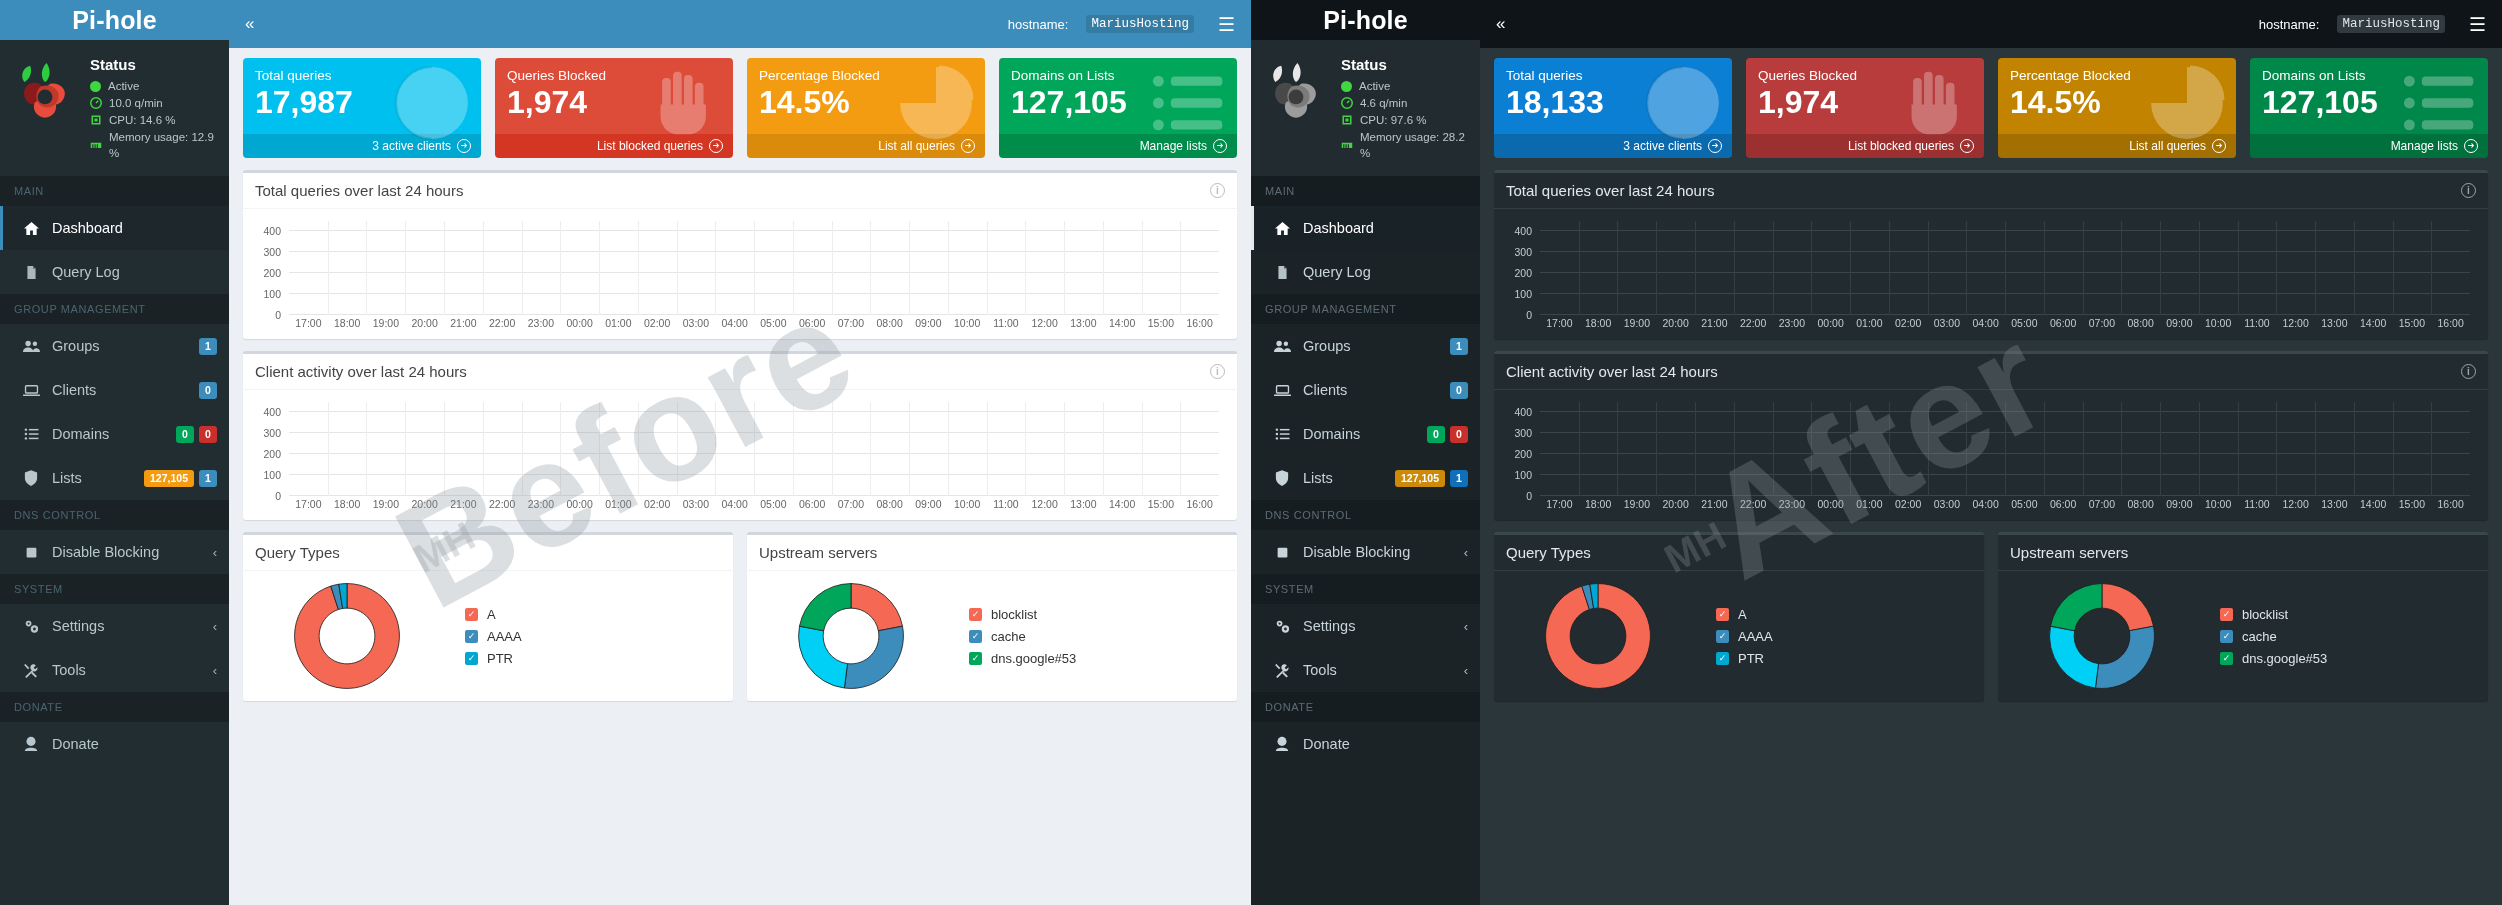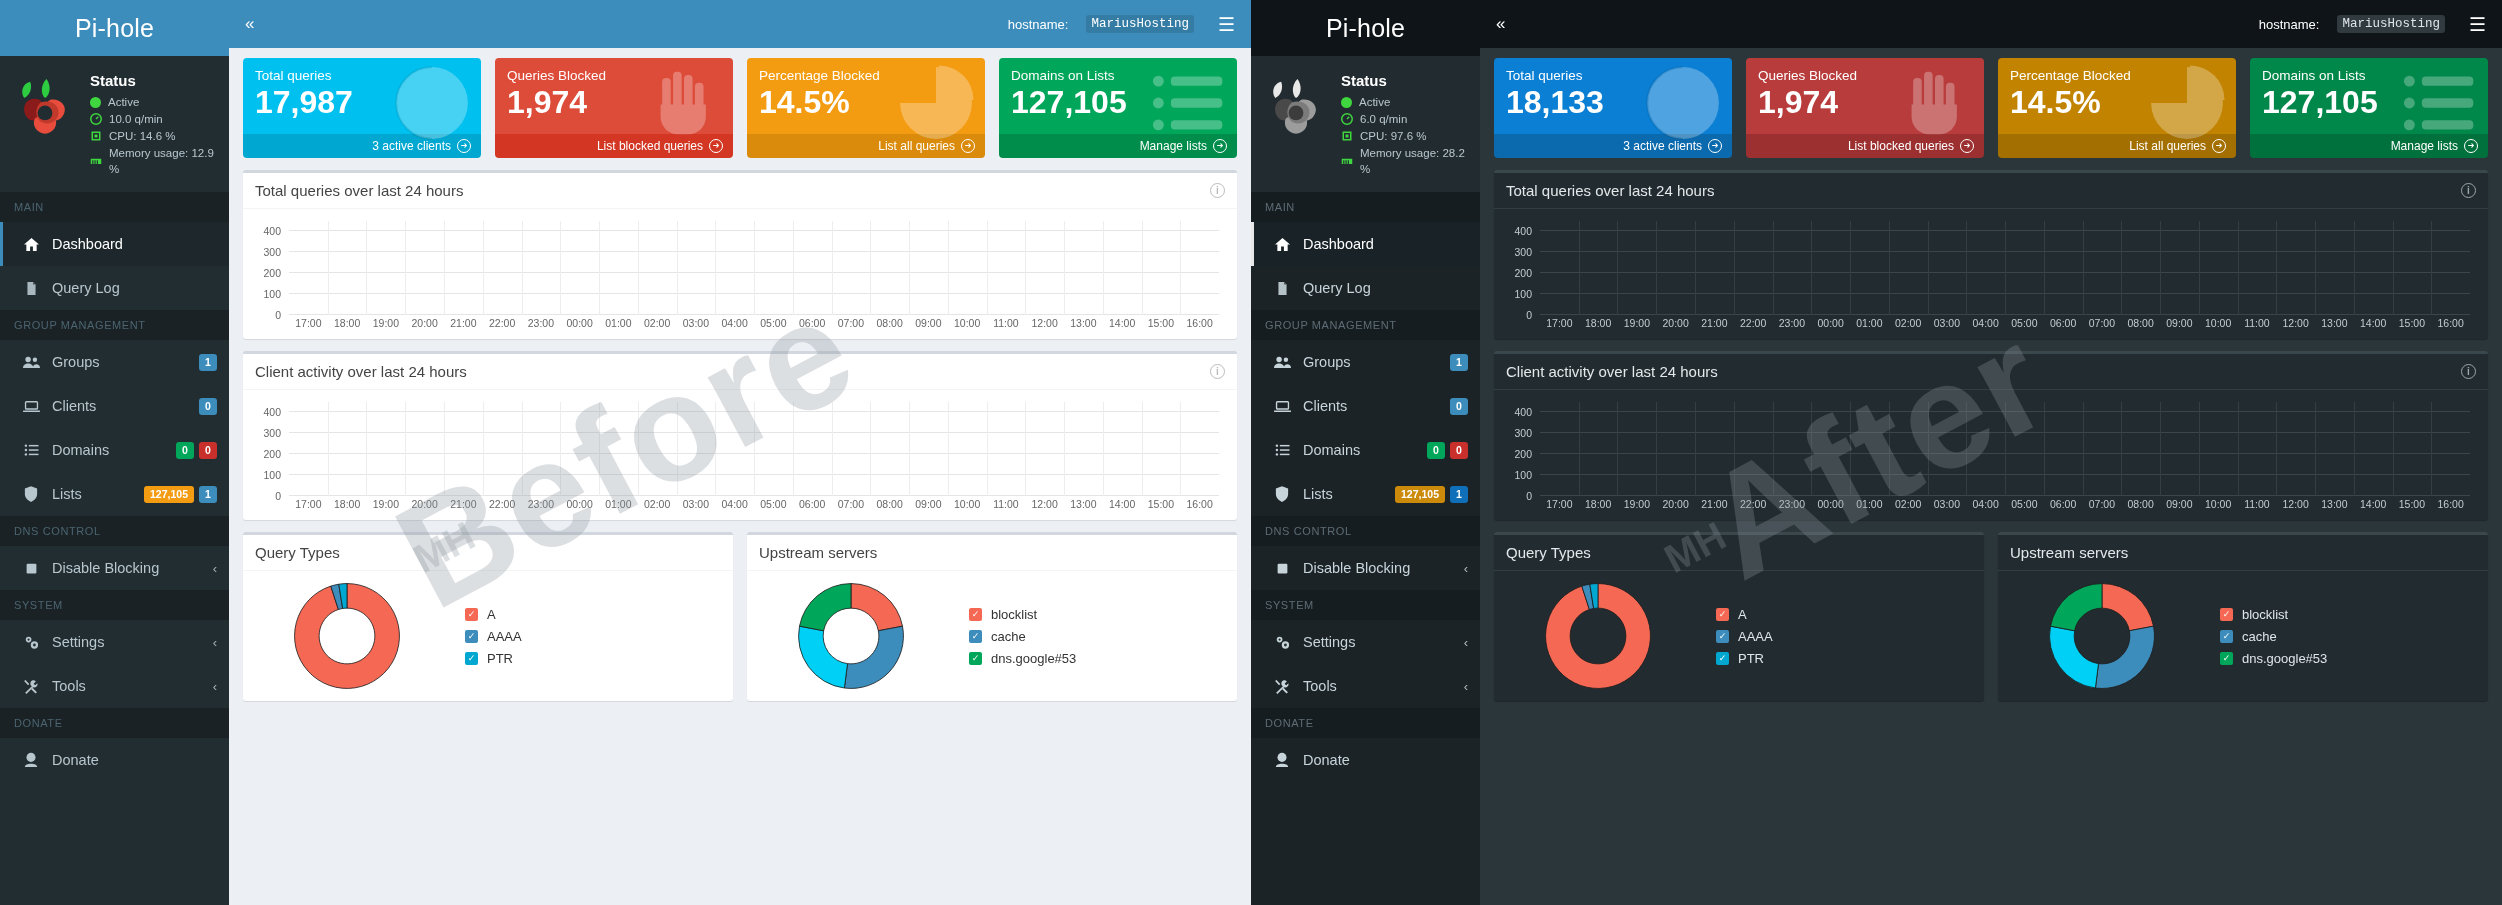--- a/index.html
+++ b/index.html
@@ -6,22 +6,22 @@
   html,body { width:2502px; height:905px; overflow:hidden; background:#ecf0f5; }
   body { font-family:"Liberation Sans", sans-serif; }
 
   .stage { position:relative; width:2502px; height:905px; display:flex; }
   .panel { position:relative; height:905px; overflow:hidden; }
   .panel-before { width:1251px; }
   .panel-after  { width:1251px; }
 
   
   .sidebar { position:absolute; left:0; top:0; width:229px; height:905px; }
-  .brand { height:56px; display:flex; align-items:center; justify-content:center;
-           font-size:25px; font-weight:normal; letter-spacing:.2px; }
+  .brand { height:40px; display:flex; align-items:center; justify-content:center;
+           font-size:25px; font-weight:bold; letter-spacing:.2px; }
   .statusbox { display:flex; padding:14px 10px 14px 8px; gap:8px; }
   .logo { width:74px; height:74px; flex:0 0 74px; position:relative; }
   .statustxt { padding-top:2px; }
   .statustxt h4 { font-size:15px; font-weight:bold; margin-bottom:5px; }
   .srow { display:flex; align-items:center; gap:7px; font-size:11.5px; line-height:16px; margin:1px 0; }
   .sdot { width:11px; height:11px; border-radius:50%; background:#3fd63f; flex:0 0 11px; }
   .sico { width:12px; height:12px; flex:0 0 12px; display:block; }
   .sechdr { font-size:11px; letter-spacing:.6px; padding:9px 16px 9px 14px; }
   .navitem { display:flex; align-items:center; gap:12px; padding:11px 12px 11px 22px;
              font-size:14.5px; position:relative; min-height:44px; }
@@ -1484,21 +1484,21 @@
           <h4>Status</h4>
           <div class="srow">
             <span class="sdot"></span>
             <span>Active</span>
           </div>
           <div class="srow">
             <svg class="sico" viewBox="0 0 16 16">
                 <circle cx="8" cy="8" r="7" fill="none" stroke="#3fd63f" stroke-width="2"></circle>
                 <path d="M8 8 L11 5" stroke="#3fd63f" stroke-width="2"></path>
               </svg>
-            <span>6.0 q/min</span>
+            <span>4.6 q/min</span>
           </div>
           <div class="srow">
             <svg class="sico" viewBox="0 0 16 16">
                 <rect x="3" y="3" width="10" height="10" fill="none" stroke="#3fd63f" stroke-width="2"></rect>
                 <rect x="6" y="6" width="4" height="4" fill="#3fd63f"></rect>
               </svg>
             <span>CPU: 97.6 %</span>
           </div>
           <div class="srow">
             <svg class="sico" viewBox="0 0 16 16">

